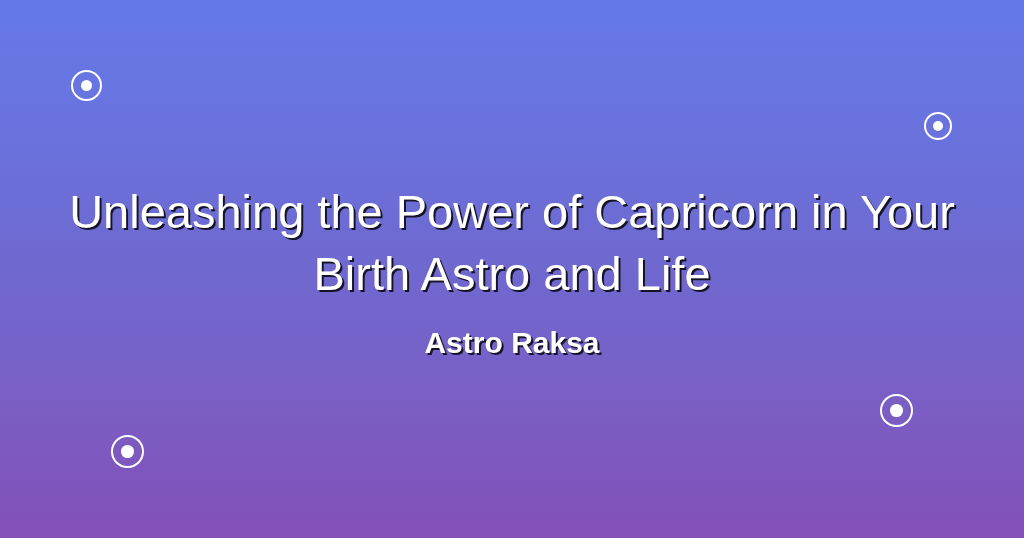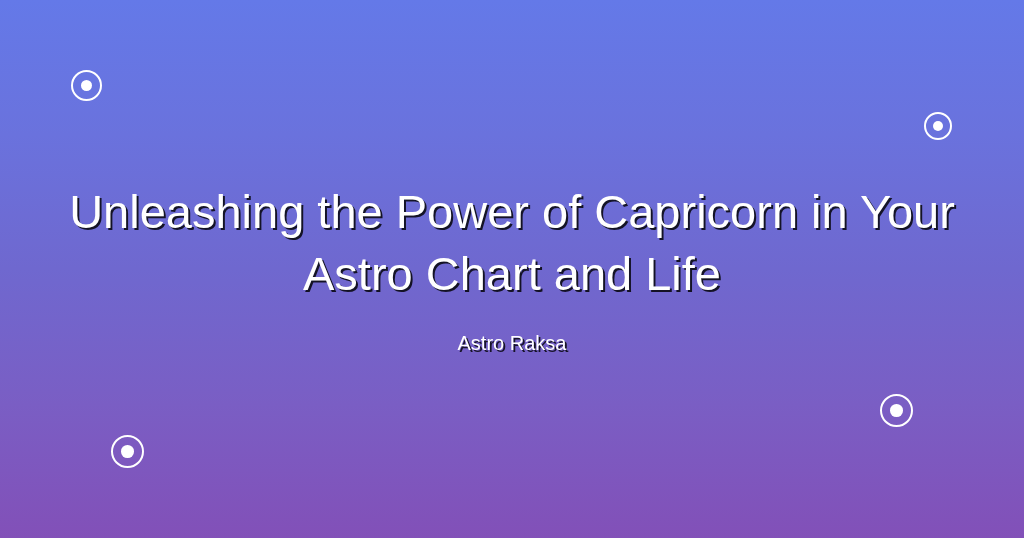--- a/index.html
+++ b/index.html
@@ -43,22 +43,22 @@
     font-weight: normal;
     line-height: 62px;
     letter-spacing: 0px;
     text-shadow: 2px 2px 0 rgba(0,0,0,0.82);
     white-space: normal;
   }
   .slide-subtitle {
     margin: 24px 0 0 0;
     text-align: center;
     color: #ffffff;
-    font-size: 20px;
-    font-weight: normal;
+    font-size: 30px;
+    font-weight: bold;
     line-height: 28px;
     text-shadow: 2px 2px 0 rgba(0,0,0,0.80);
   }
   
   .deco-circle {
     position: absolute;
     border-radius: 50%;
     border: 2px solid #ffffff;
     box-sizing: border-box;
     display: flex;
@@ -88,17 +88,17 @@
     <span class="dot"></span>
   </div>
   <div class="deco-circle" id="deco-3">
     <span class="dot"></span>
   </div>
   <div class="deco-circle" id="deco-4">
     <span class="dot"></span>
   </div>
 
   <div id="slide-content">
-    <h1 class="slide-title">Unleashing the Power of Capricorn in Your Astro Chart and Life</h1>
+    <h1 class="slide-title">Unleashing the Power of Capricorn in Your Birth Astro and Life</h1>
     <p class="slide-subtitle">Astro Raksa</p>
   </div>
 
 </div>
 
 </body></html>

